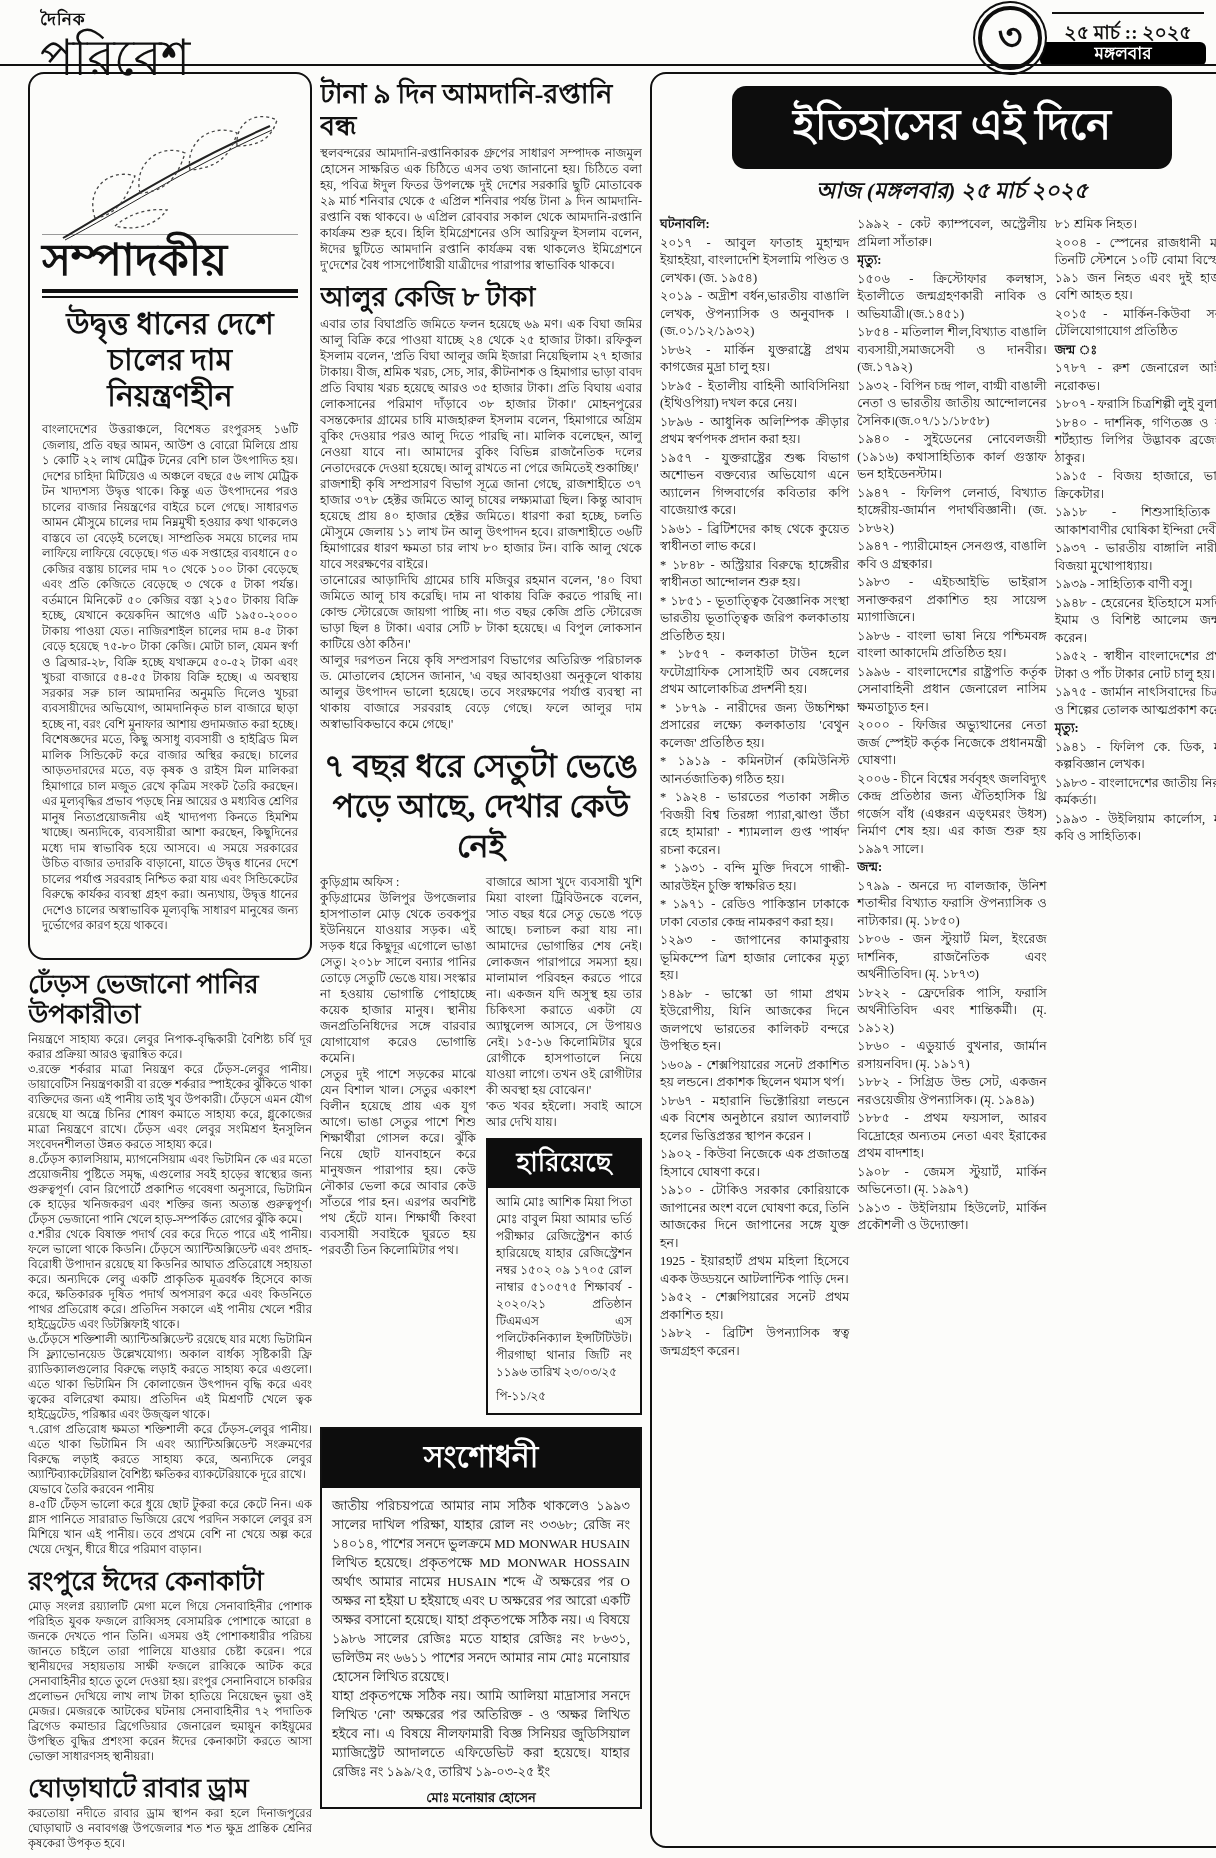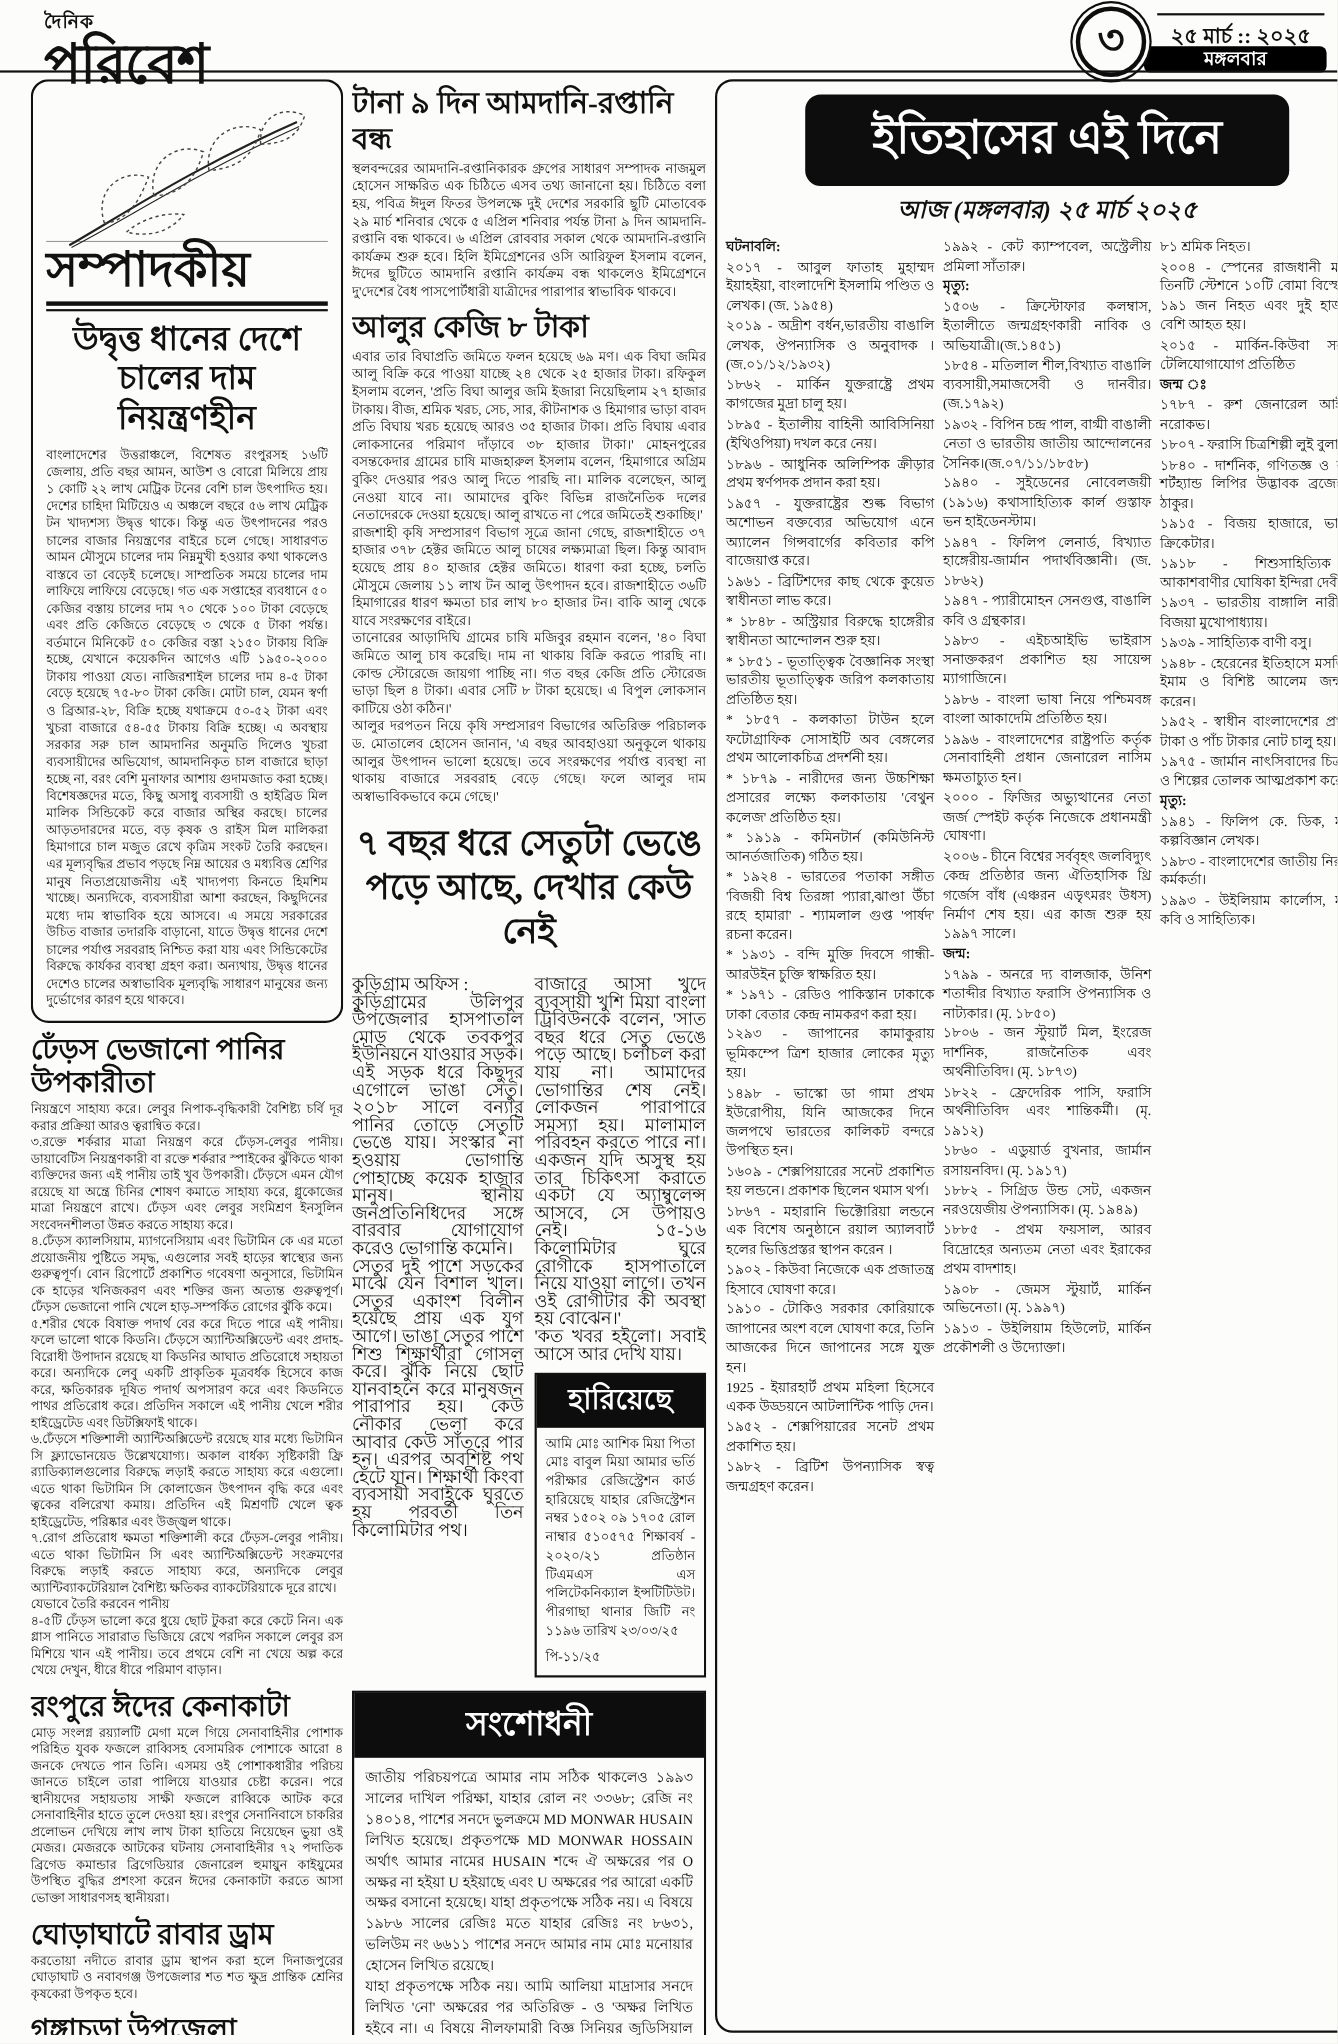--- a/index.html
+++ b/index.html
@@ -1,52 +1,52 @@
 <!DOCTYPE html>
 <html lang="bn"><head>
 <meta charset="utf-8">
 <style>
   html,body{margin:0;padding:0;background:#e8e8e4;}
   .page{position:relative;width:1216px;height:1858px;margin:0 auto;background:#fcfcfa;
         color:#111;font-family:"Liberation Serif","DejaVu Serif",serif;overflow:hidden;}
   
   .masthead{position:absolute;left:40px;top:6px;}
   .masthead .daily{font-size:17px;font-weight:bold;letter-spacing:1px;}
-  .masthead .brand{font-size:50px;font-weight:bold;line-height:48px;letter-spacing:-1px;}
+  .masthead .brand{font-size:50px;font-weight:normal;line-height:48px;letter-spacing:-1px;}
   .hdr-rule{position:absolute;left:0;top:64px;width:1216px;height:2px;background:#111;}
   .hdr-thinline{position:absolute;left:1052px;top:12px;width:152px;height:2px;background:#111;}
   .hdr-date{position:absolute;left:1052px;top:18px;width:152px;text-align:center;
             font-size:19px;font-weight:bold;}
   .day-bar{position:absolute;left:1040px;top:42px;width:166px;height:24px;background:#000000;
            border-radius:6px;color:#fff;text-align:center;font-size:17px;font-weight:bold;line-height:24px;}
   .pageno{position:absolute;left:978px;top:6px;width:56px;height:56px;border-radius:50%;
           border:4px solid #0d0d0d;box-shadow:0 0 0 3px #fcfcfa,0 0 0 5px #0d0d0d;
           background:#fcfcfa;text-align:center;font-size:38px;font-weight:bold;line-height:54px;}
   
   .leftcol{position:absolute;left:28px;top:72px;width:284px;height:1778px;overflow:hidden;}
   .midcol{position:absolute;left:320px;top:70px;width:322px;height:1780px;overflow:hidden;}
   .histbox{position:absolute;left:650px;top:72px;width:604px;height:1776px;
            border:2px solid #111;border-radius:16px;padding:8px 8px 0 8px;box-sizing:border-box;overflow:hidden;}
   
-  .ed-box{border:2px solid #111;border-radius:16px;padding:9px 12px;box-sizing:border-box;min-height:806px;}
+  .ed-box{border:2px solid #111;border-radius:16px;padding:24px 12px;box-sizing:border-box;min-height:806px;}
   .feather{display:block;margin:0 auto;}
   .ed-label{font-size:44px;font-weight:bold;text-align:left;border-top:1px solid #999;
             margin-top:-14px;line-height:52px;}
   .ed-doublerule{border-top:4px solid #111;border-bottom:2px solid #111;height:3px;margin:2px 0 8px 0;}
   .ed-headline{font-size:30px;font-weight:bold;text-align:center;line-height:36px;white-space:pre-line;margin-bottom:8px;}
   .ed-body{font-size:11.5px;line-height:15.5px;text-align:justify;white-space:pre-line;}
   .l-section h2{font-size:26px;font-weight:bold;margin:10px 0 2px 0;line-height:30px;}
   .l-section .s-body{font-size:11.5px;line-height:15px;text-align:justify;white-space:pre-line;}
   
   .m-leadin{font-size:12px;line-height:16.5px;text-align:justify;white-space:pre-line;}
   .m-article h2{font-size:27px;font-weight:bold;margin:8px 0 3px 0;line-height:32px;}
   .m-article .a-body{font-size:12px;line-height:16px;text-align:justify;white-space:pre-line;}
   .bridge-headline{font-size:32px;font-weight:bold;text-align:center;line-height:40px;margin:14px 0 8px 0;}
   .bridge-cols{display:flex;gap:10px;}
-  .bridge-col{width:50%;font-size:16px;line-height:16px;text-align:justify;white-space:pre-line;margin-top:14px;}
+  .bridge-col{width:50%;font-size:12px;line-height:16px;text-align:justify;white-space:pre-line;}
   .notice-box{border:2px solid #111;margin-top:8px;padding:6px 8px;box-sizing:border-box;}
   .notice-title{background:#0d0d0d;color:#fff;font-size:26px;font-weight:bold;text-align:center;
                 padding:2px 0;margin:-6px -8px 6px -8px;}
   .notice-body{font-size:12px;line-height:17px;text-align:justify;white-space:pre-line;}
   .notice-meta{font-size:12px;margin-top:6px;}
   .corr-box{border:2px solid #111;margin-top:12px;box-sizing:border-box;}
   .corr-title{background:#0d0d0d;color:#fff;font-size:30px;font-weight:bold;text-align:center;padding:4px 0;}
   .corr-body{padding:8px 10px;font-size:13px;line-height:19px;text-align:justify;white-space:pre-line;}
   .corr-sig{padding:0 10px;text-align:center;font-size:13px;font-weight:bold;line-height:18px;}
   

